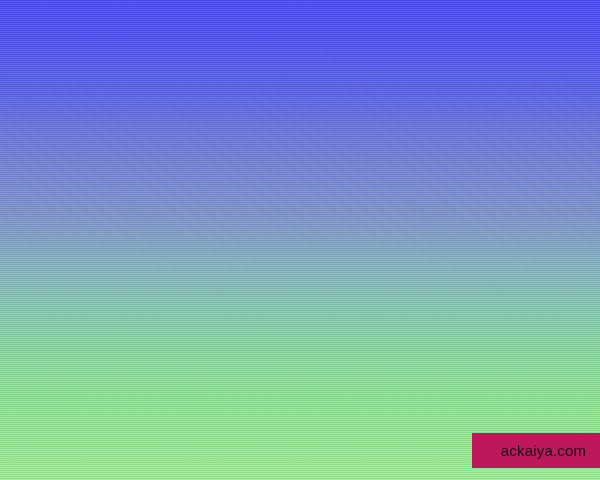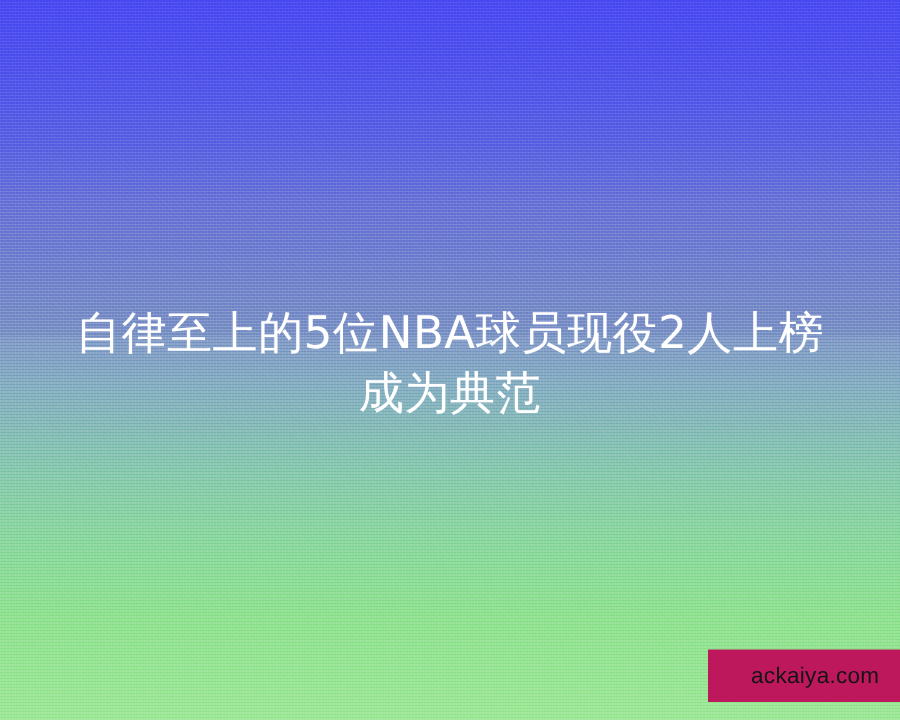--- a/index.html
+++ b/index.html
@@ -98,21 +98,18 @@
 </style>
 </head>
 <body>
 
 <div id="cover">
 
   <div id="gradient-layer"></div>
 
   <div id="noise-layer"></div>
 
-  <div id="title-block">
-    <h1 id="title-text">自律至上的5位NBA球员现役2人上榜成为典范</h1>
-  </div>
 
   <div id="watermark-badge">
     <span id="watermark-text">ackaiya.com</span>
   </div>
 
 </div>
 
 </body></html>

